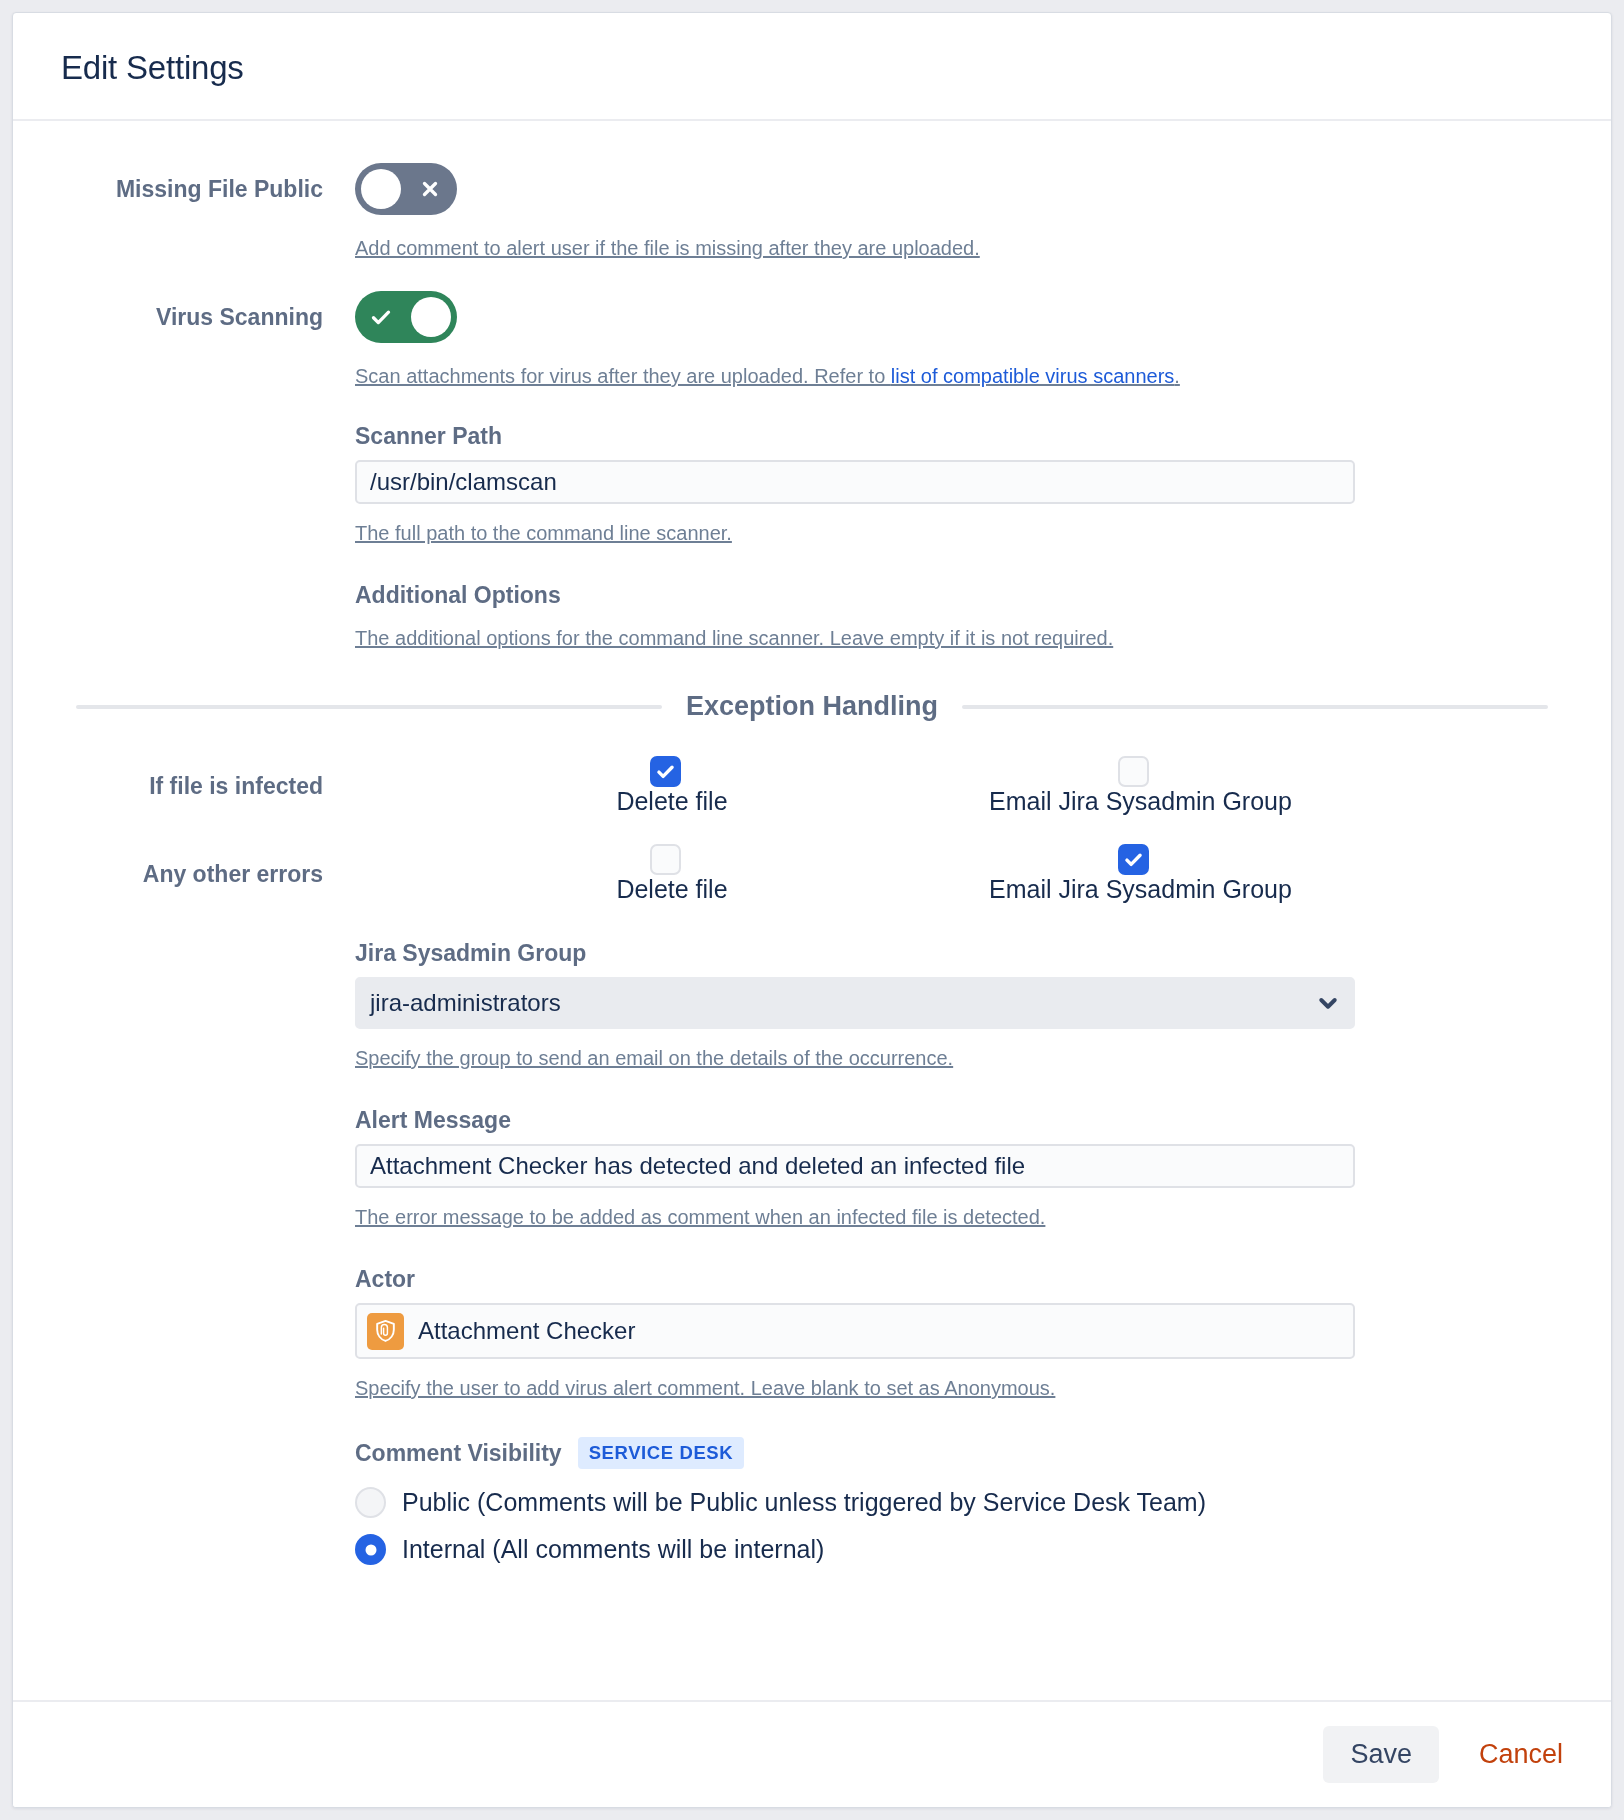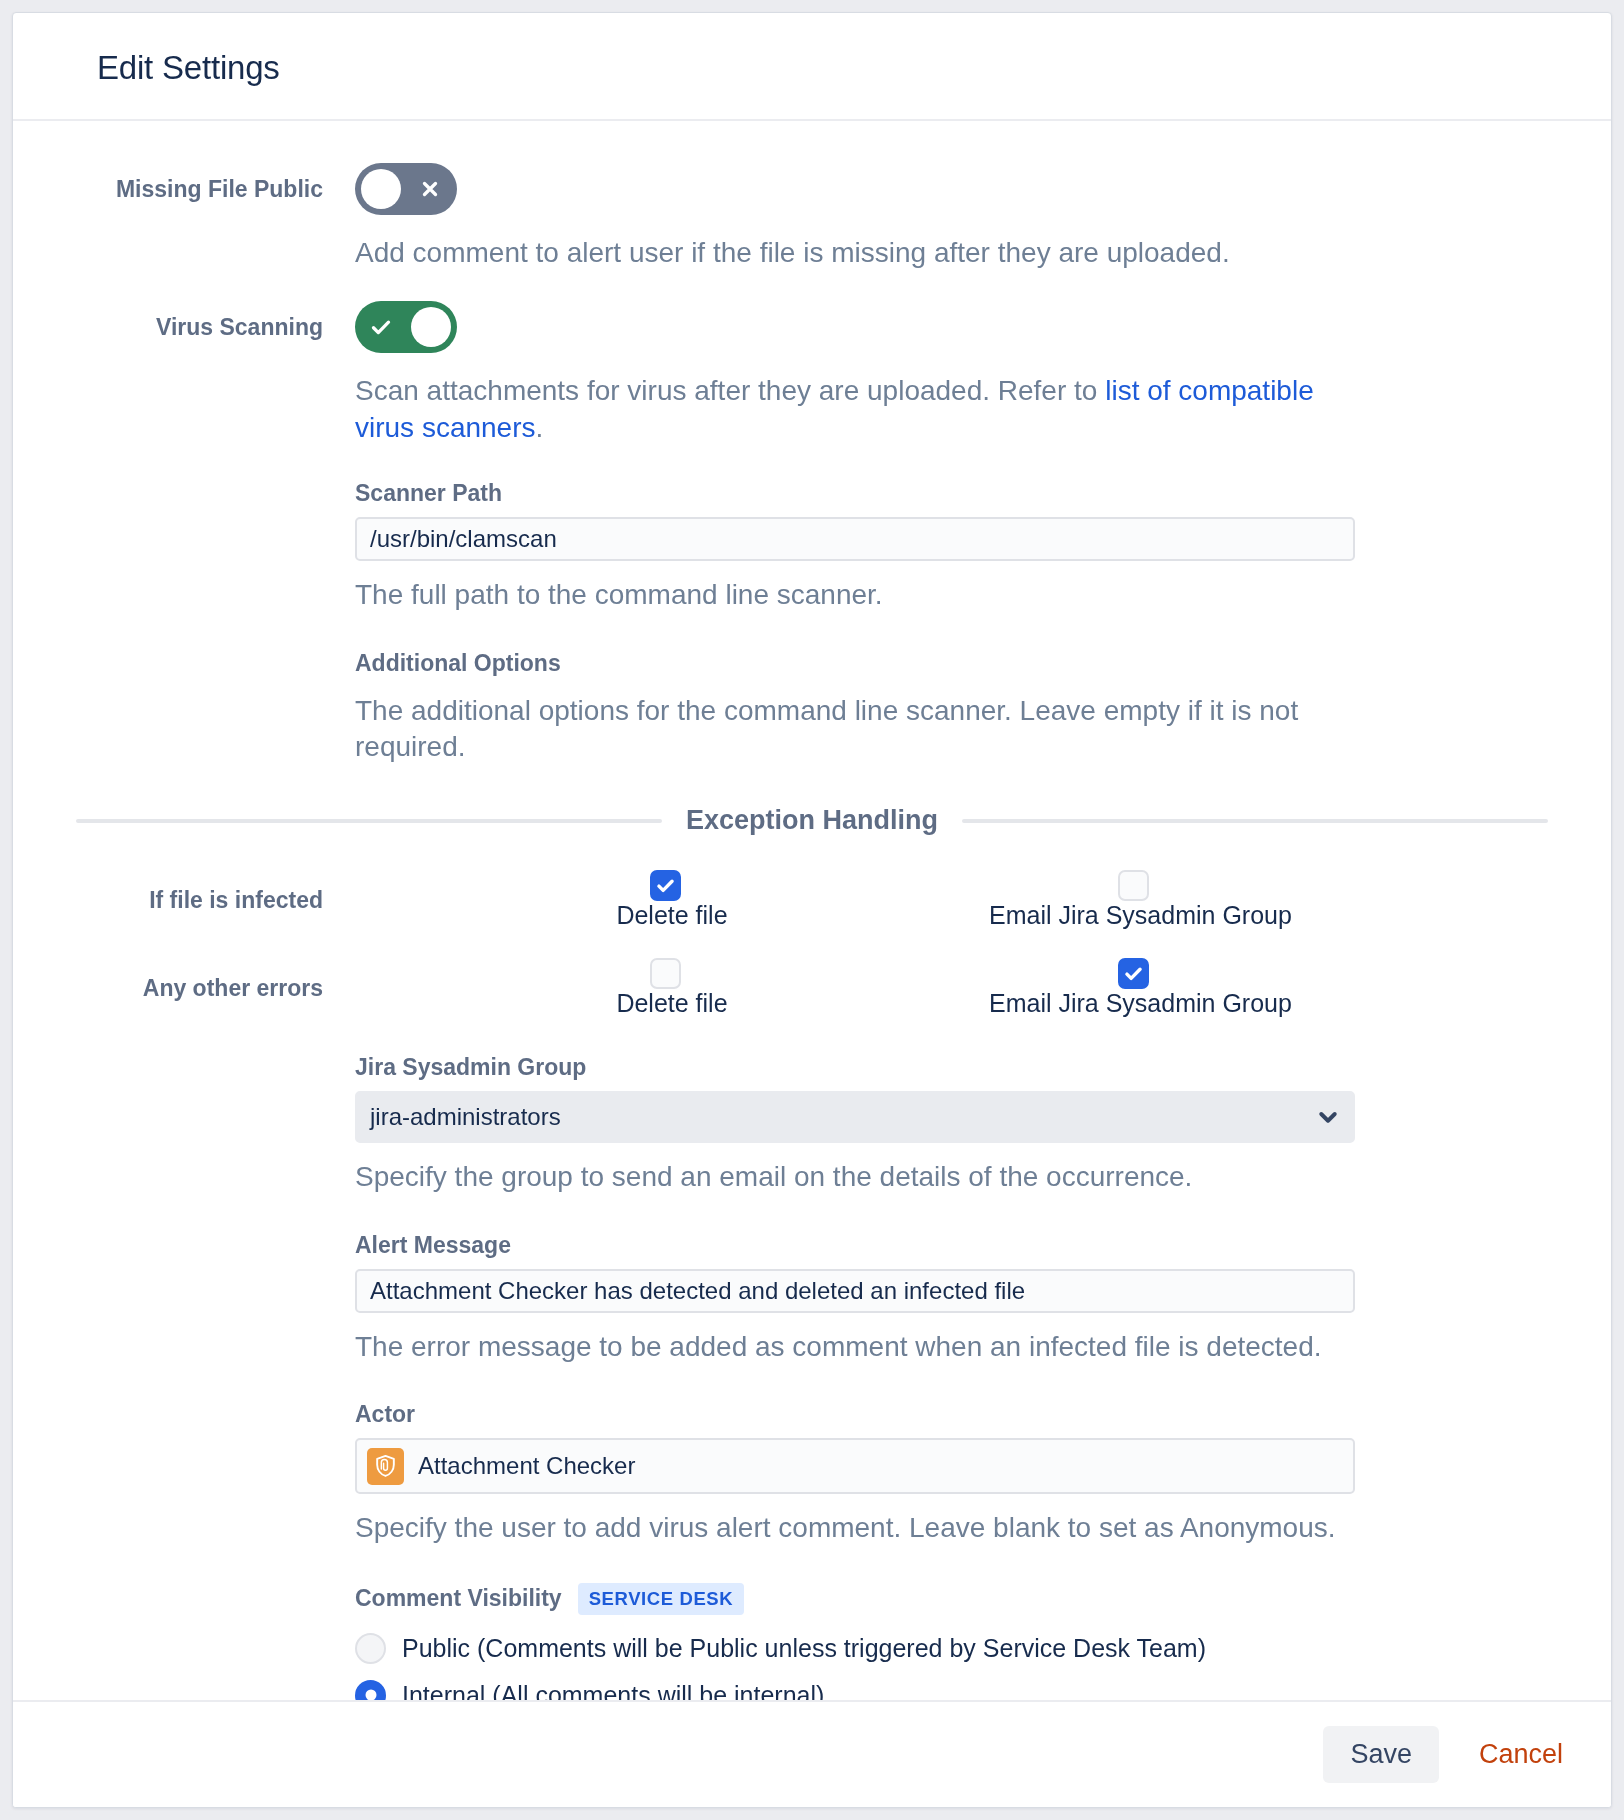--- a/index.html
+++ b/index.html
@@ -17,21 +17,21 @@
     border-radius:4px;
     box-shadow:0 1px 3px rgba(9,30,66,.08);
     display:flex;flex-direction:column;
     overflow:hidden;
   }
   .dialog-header{
     padding:36px 48px 32px;
     border-bottom:2px solid #EBECF0;
   }
   .dialog-title{
-    font-size:33px;font-weight:500;color:#172B4D;letter-spacing:-.2px;margin-left:36px;
+    font-size:33px;font-weight:500;color:#172B4D;letter-spacing:-.2px;
   }
   .dialog-body{
     flex:1;
     padding:42px 48px 0;
     overflow:hidden;
   }
   .form-row{display:flex;align-items:flex-start;margin-bottom:30px;}
   .row-label{
     width:262px;min-width:262px;text-align:right;
     color:#5E6C84;font-weight:600;font-size:23px;line-height:1.25;
@@ -49,21 +49,21 @@
     background:#fff;
   }
   .toggle.checked{background:#2F855A;}
   .toggle.checked .knob{left:auto;right:6px;}
   .toggle .glyph{position:absolute;top:50%;transform:translateY(-50%);display:none;line-height:0;}
   .toggle .glyph-x{right:16px;display:block;}
   .toggle .glyph-check{left:14px;}
   .toggle.checked .glyph-check{display:block;}
 
   .help{
-    color:#6E7F95;font-size:28px;line-height:1.3;margin-top:20px;
+    color:#6E7F95;font-size:20px;line-height:1.3;margin-top:20px;text-decoration:underline;
   }
   .help-tight{margin-top:16px;}
   .link{color:#1D5BD8;cursor:pointer;text-decoration:none;}
 
   
   .field{margin-bottom:36px;}
   .field-label{
     color:#5E6C84;font-weight:600;font-size:23px;margin-bottom:10px;
   }
   .text-input{

